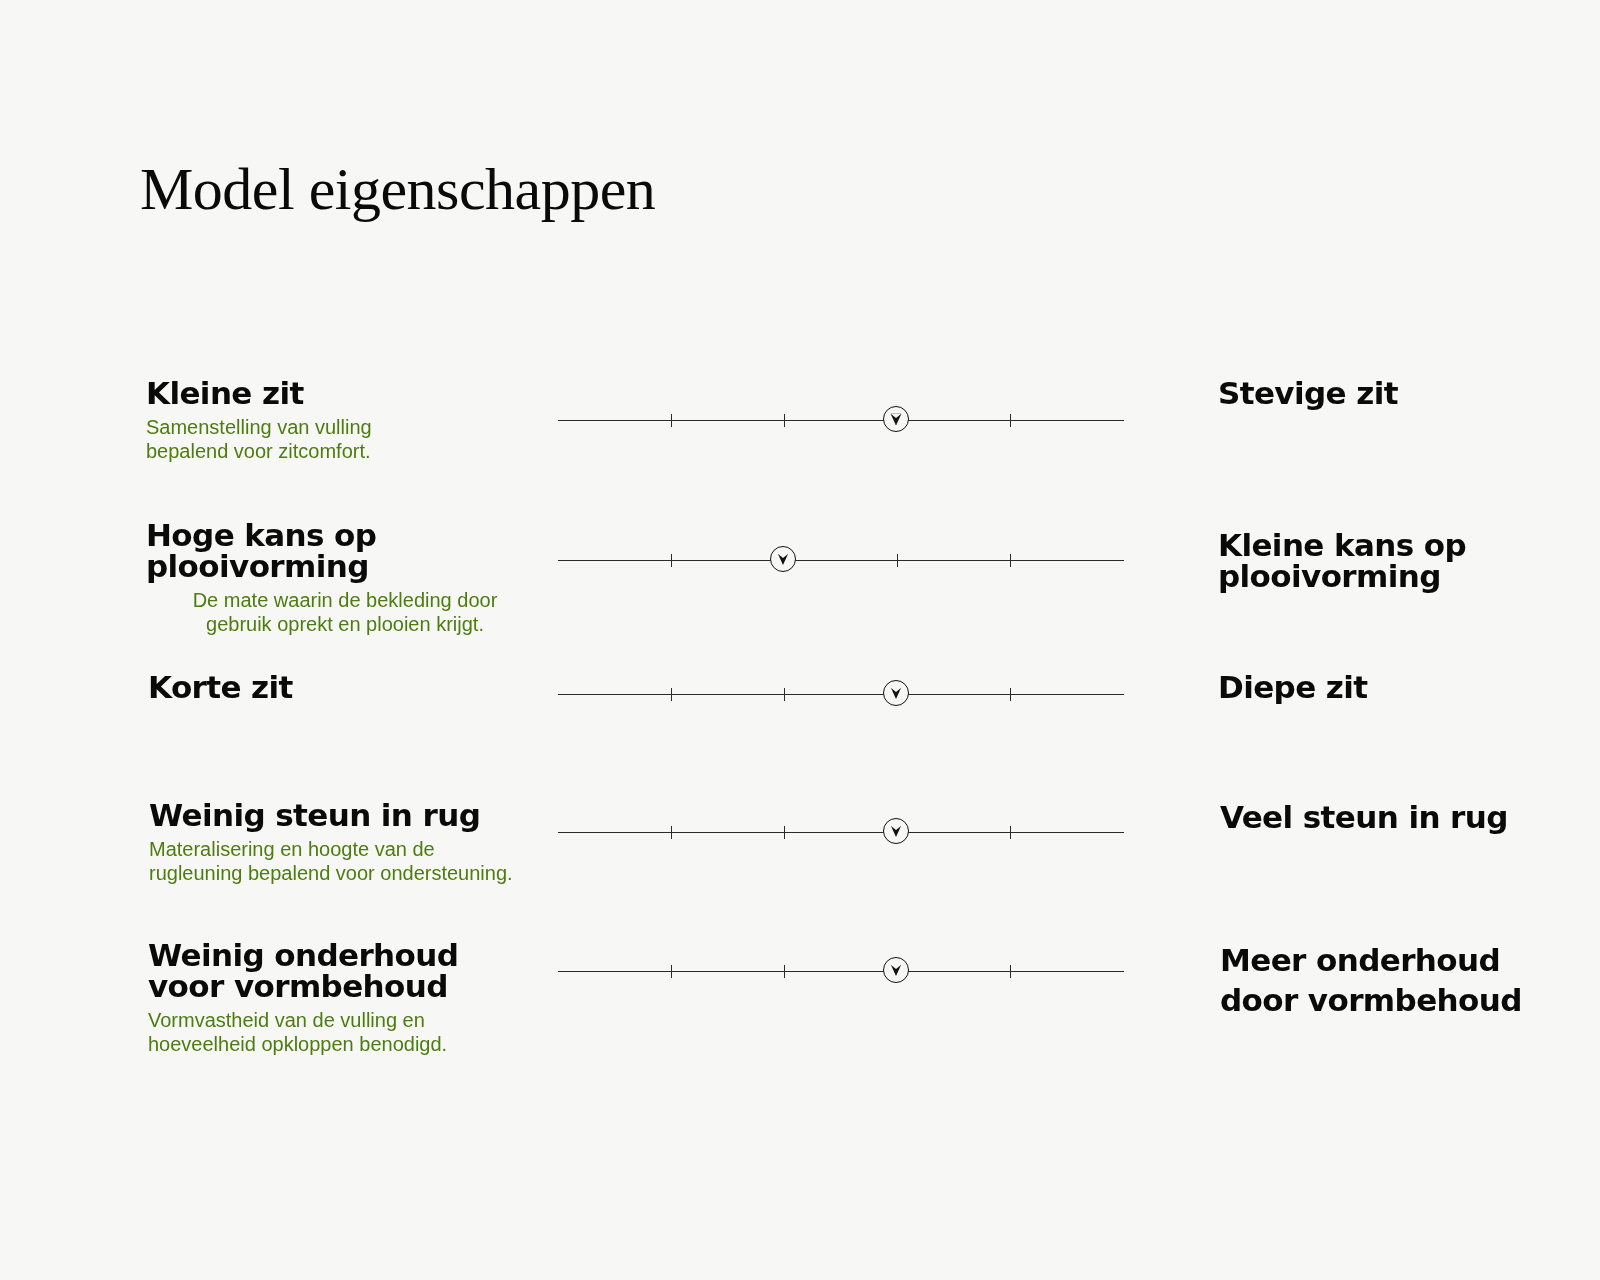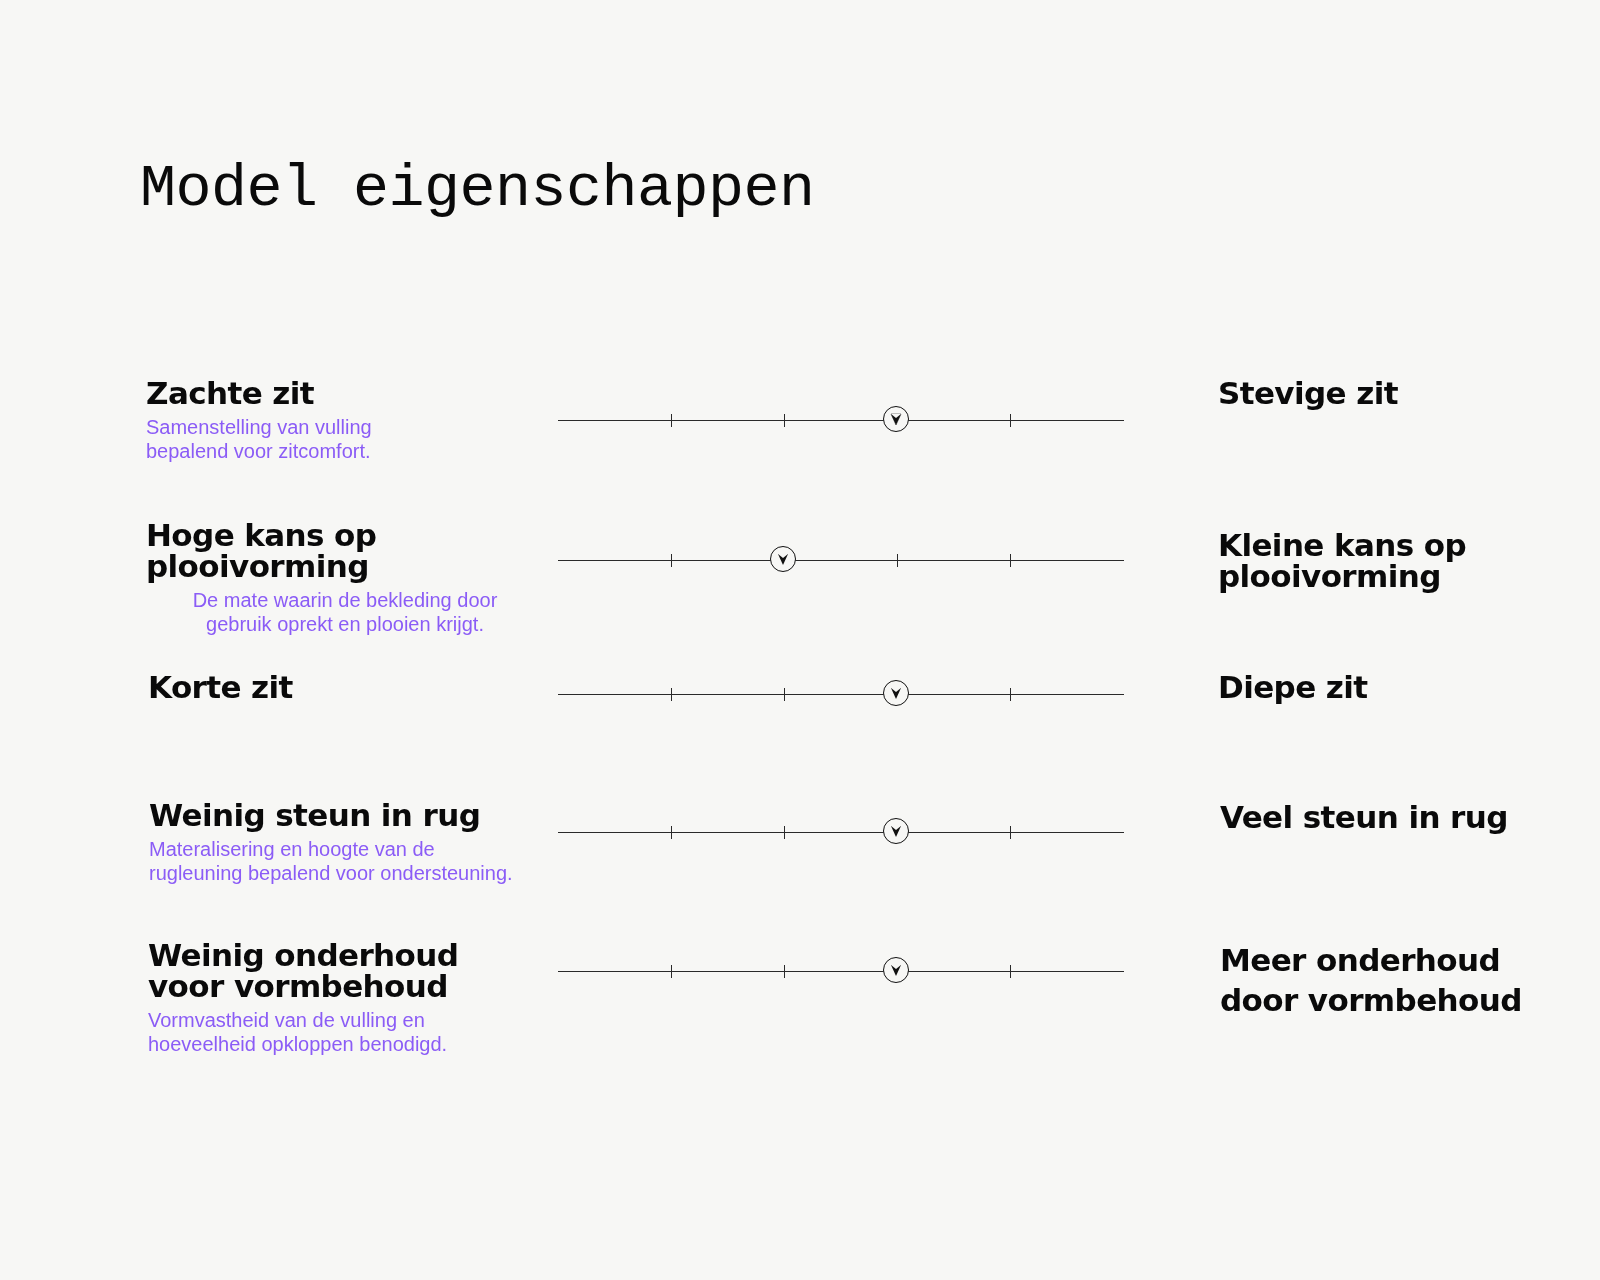--- a/index.html
+++ b/index.html
@@ -14,21 +14,21 @@
       overflow: hidden;
       font-family: "Liberation Sans", sans-serif;
       color: #0a0a0a;
     }
     .title-block {
       position: absolute;
       left: 140px;
       top: 152px;
     }
     .title-light {
-      font-family: Liberation Mono, monospace;
+      font-family: Liberation Serif, serif;
       font-weight: normal;
       font-size: 60px;
       line-height: 74px;
       letter-spacing: -0.5px;
       margin: 0;
     }
     .title-bold {
       font-family: "DejaVu Sans", sans-serif;
       font-weight: bold;
       font-size: 60px;
@@ -54,21 +54,21 @@
       letter-spacing: -0.6px;
       margin: 0;
       white-space: pre-line;
     }
     .desc {
       font-family: "Liberation Sans", sans-serif;
       font-size: 20px;
       line-height: 24px;
       margin: 6px 0 0 0;
       white-space: pre-line;
-      color: #8b5cf6;
+      color: #4d7c0f;
     }
     .right {
       position: absolute;
       left: 1218px;
       width: 360px;
     }
     .track {
       position: absolute;
       left: 558px;
       width: 566px;
@@ -100,21 +100,21 @@
   </style>
 </head>
 <body>
 
 <div class="title-block">
   <h1 class="title-light">Model eigenschappen</h1>
 </div>
 
 <div class="row" style="top:378px;">
   <div class="left">
-    <p class="label-left">Zachte zit</p>
+    <p class="label-left">Kleine zit</p>
     <p class="desc">Samenstelling van vulling
 bepalend voor zitcomfort.</p>
   </div>
   <div class="track" style="top:42px;">
     <div class="tick" style="left:113px;"></div>
     <div class="tick" style="left:226px;"></div>
     <div class="tick" style="left:339px;"></div>
     <div class="tick" style="left:452px;"></div>
     <div class="knob" style="left:339px;">
       <svg width="12" height="13" viewBox="0 0 12 13">

